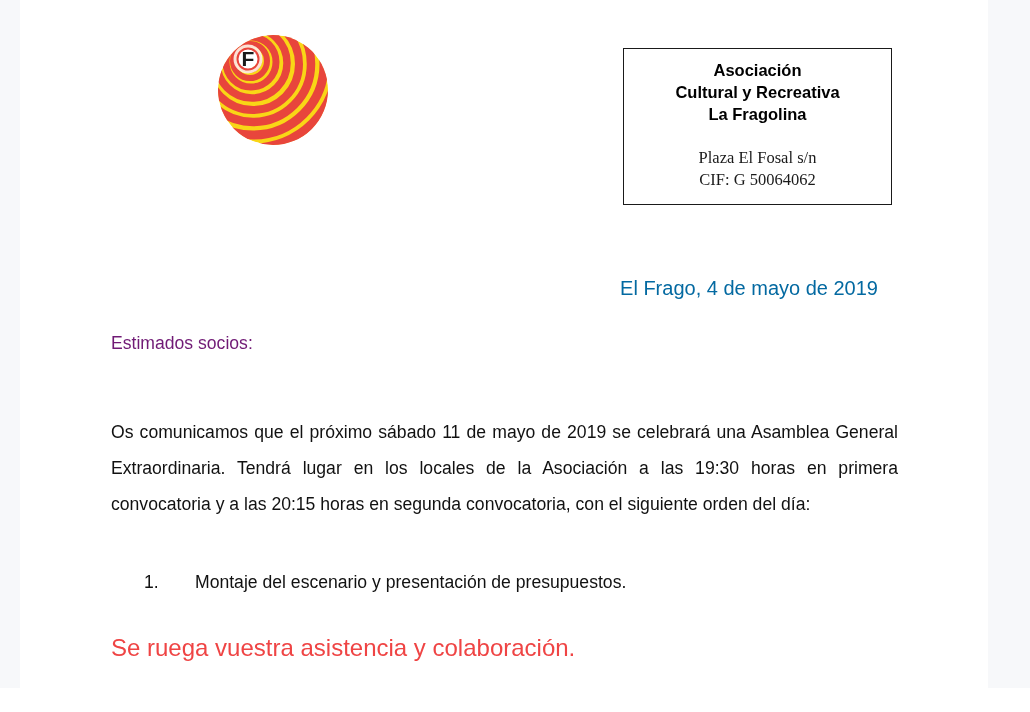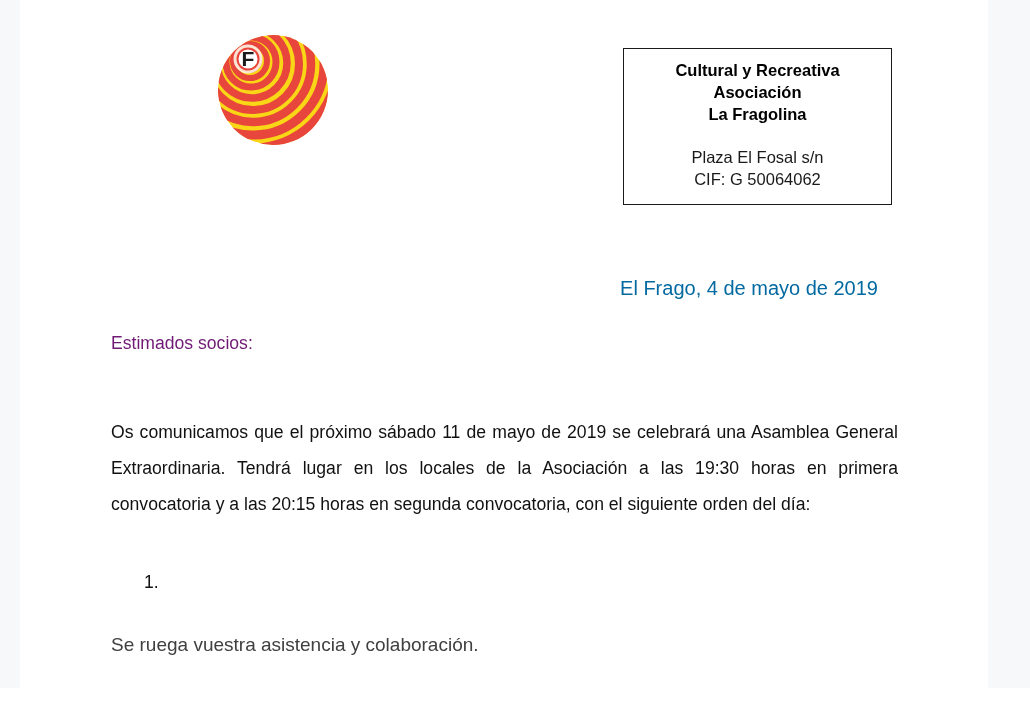--- a/index.html
+++ b/index.html
@@ -100,20 +100,21 @@
     color: #000;
     line-height: 1.33;
   }
   #address-box .org-name span { display: block; }
   #address-box .org-contact {
     margin-top: 21px;
     font-size: 16.5px;
     font-weight: normal;
     color: #1a1a1a;
     line-height: 1.33;
+    font-family: Liberation Serif, serif;
   }
   #address-box .org-contact span { display: block; }
 
   
   #letter-body {
     position: absolute;
     left: 0;
     top: 215px;
     width: 968px;
     font-size: 17.6px;
@@ -163,22 +164,22 @@
   }
   .agenda li .num {
     position: absolute;
     left: 33px;
     top: 0;
   }
   .closing {
     position: absolute;
     left: 91px;
     top: 419px;
-    font-size: 19px;
-    color: #404040;
+    font-size: 24px;
+    color: #ef4444;
   }
 </style>
 </head>
 <body>
 
 <div id="viewer">
 
   <div class="viewer-gutter left"></div>
   <div class="viewer-gutter right"></div>
 
@@ -210,22 +211,22 @@
               <circle cx="31" cy="25" r="9.5" fill="#FFFFFF"></circle>
               <circle cx="31" cy="25" r="13" fill="none" stroke="#FFFDF0" stroke-width="3" opacity="0.85"></circle>
             </g>
             <text x="31" y="32" text-anchor="middle" font-family="Liberation Sans, sans-serif" font-size="21" font-weight="bold" fill="#1a1a1a">F</text>
           </svg>
         </div>
       </div>
 
       <div id="address-box">
         <div class="org-name">
+          <span>Asociación</span>
           <span>Cultural y Recreativa</span>
-          <span>Asociación</span>
           <span>La Fragolina</span>
         </div>
         <div class="org-contact">
           <span>Plaza El Fosal s/n</span>
           <span>CIF: G 50064062</span>
         </div>
       </div>
 
     </div>
 
@@ -233,20 +234,21 @@
 
       <div class="dateline">El Frago, 4 de mayo de 2019</div>
 
       <div class="salutation">Estimados socios:</div>
 
       <p class="paragraph">Os comunicamos que el próximo sábado 11 de mayo de 2019 se celebrará una Asamblea General Extraordinaria. Tendrá lugar en los locales de la Asociación a las 19:30 horas en primera convocatoria y a las 20:15 horas en segunda convocatoria, con el siguiente orden del día:</p>
 
       <ol class="agenda">
         <li>
           <span class="num">1.</span>
+          <span>Montaje del escenario y presentación de presupuestos.</span>
         </li>
       </ol>
 
       <div class="closing">Se ruega vuestra asistencia y colaboración.</div>
 
     </div>
 
   </div>
 </div>
 

